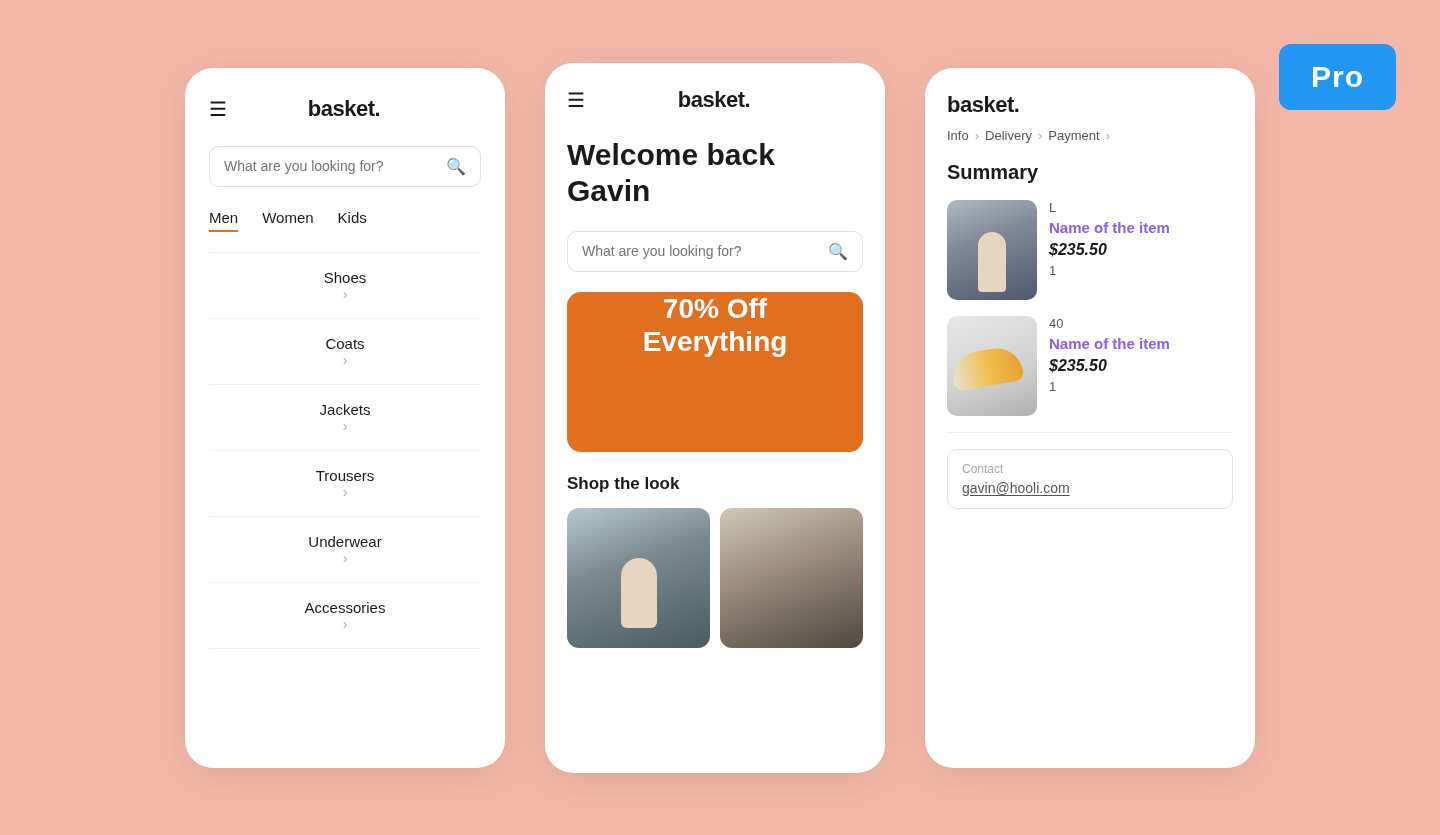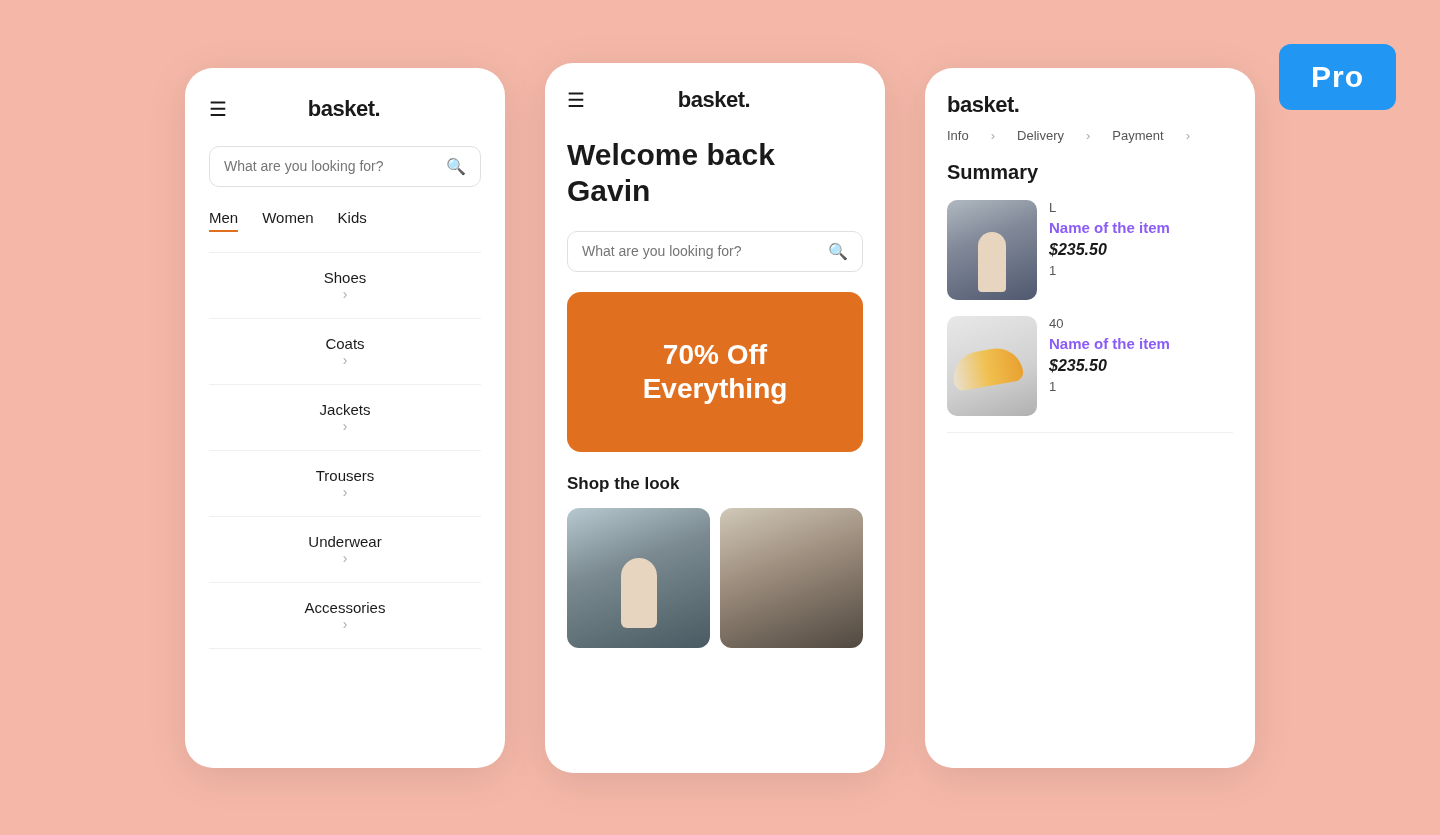--- a/index.html
+++ b/index.html
@@ -151,21 +151,20 @@
       font-size: 14px;
       color: #aaa;
       flex: 1;
       background: transparent;
     }
     .promo-banner {
       background: #e07020;
       border-radius: 14px;
       height: 160px;
       display: flex;
-      align-items: center;
       justify-content: center;
       margin-bottom: 22px;
     }
     .promo-text {
       color: #fff;
       font-size: 28px;
       font-weight: 800;
       text-align: center;
       line-height: 1.2;
     }
@@ -228,21 +227,21 @@
     }
     .phone3-header {
       display: flex;
       align-items: center;
       justify-content: space-between;
       margin-bottom: 10px;
     }
     .breadcrumb-row {
       display: flex;
       align-items: flex-start;
-      gap: 22px;
+      gap: 6px;
       margin-bottom: 18px;
       font-size: 13px;
       color: #555;
     }
     .breadcrumb-item {
       color: #555;
       cursor: pointer;
     }
     .breadcrumb-sep {
       color: #aaa;
@@ -475,14 +474,18 @@
       <div class="order-details">
         <div class="order-size">40</div>
         <div class="order-name">Name of the item</div>
         <div class="order-price">$235.50</div>
         <div class="order-qty">1</div>
       </div>
     </div>
 
     <div class="divider"></div>
 
+    <div class="info-box">
+      <div class="info-label">Contact</div>
+      <div class="info-value">gavin@hooli.com</div>
+    </div>
   </div>
 </div>
 
 </body></html>

